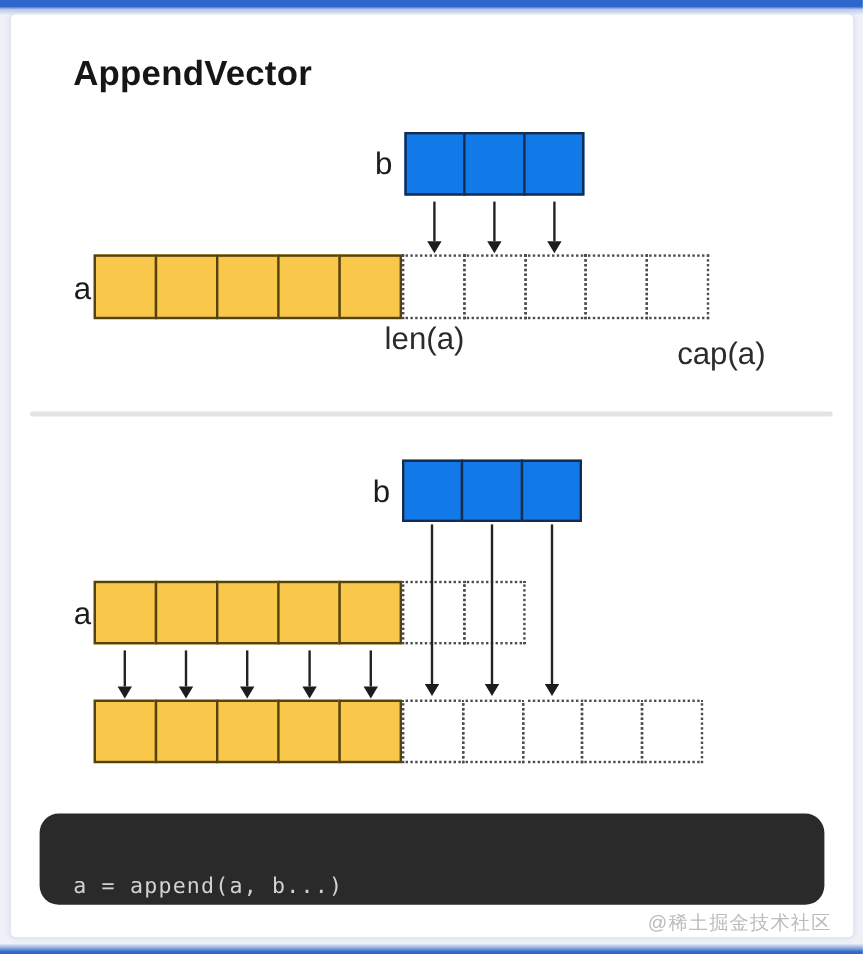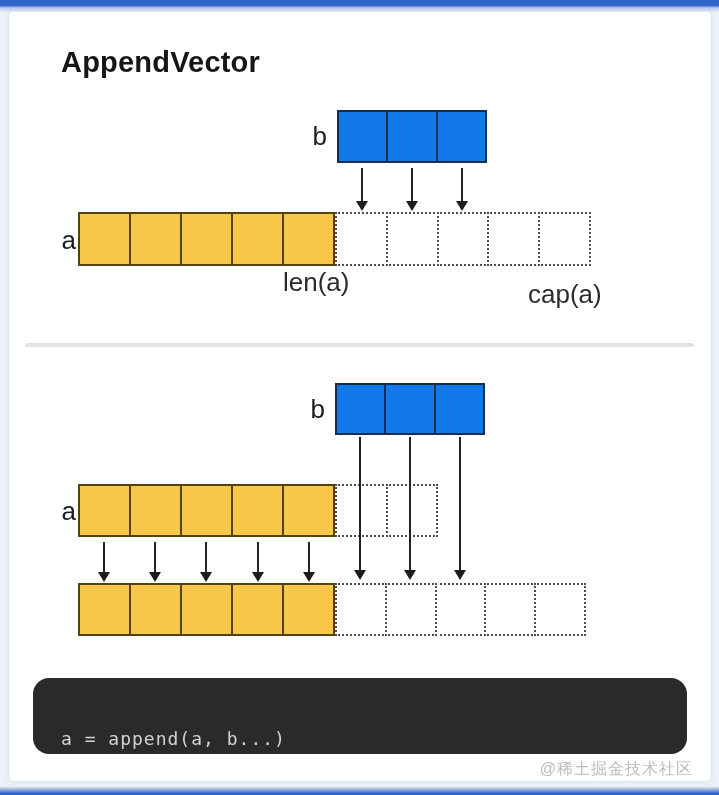--- a/index.html
+++ b/index.html
@@ -27,21 +27,21 @@
   .cell-dotted + .cell-dotted{margin-left:-2px;}
 
   .arr-label{position:absolute;font-size:26px;color:#1c1c1c;text-align:right;width:28px;}
 
   
   .arrow-row{position:absolute;display:flex;justify-content:space-around;align-items:flex-start;}
   .arrow{width:2px;height:100%;background:#232323;position:relative;}
   .arrow::after{content:"";position:absolute;bottom:-10px;left:50%;transform:translateX(-50%);
     border-left:6px solid transparent;border-right:6px solid transparent;border-top:10px solid #1c1c1c;}
 
-  .axis-label{position:absolute;font-size:26px;color:#2b2b2b;text-align:left;}
+  .axis-label{position:absolute;font-size:26px;color:#2b2b2b;text-align:right;}
 
   .divider{position:absolute;left:25px;top:343px;width:669px;height:4px;background:#e3e3e4;border-radius:2px;}
 
   .code-block{position:absolute;left:33px;top:678px;width:654px;height:76px;
     background:var(--code-bg,#2a2a2a);border-radius:16px;display:flex;align-items:center;}
   .code-text{margin-left:28px;font-family:"DejaVu Sans Mono","Liberation Mono",monospace;
     font-size:18px;color:#d2d2d2;letter-spacing:1px;margin-top:44px;}
 
   .watermark{position:absolute;right:26px;top:759px;font-size:16px;color:#bcbcbc;letter-spacing:1px;}
 

